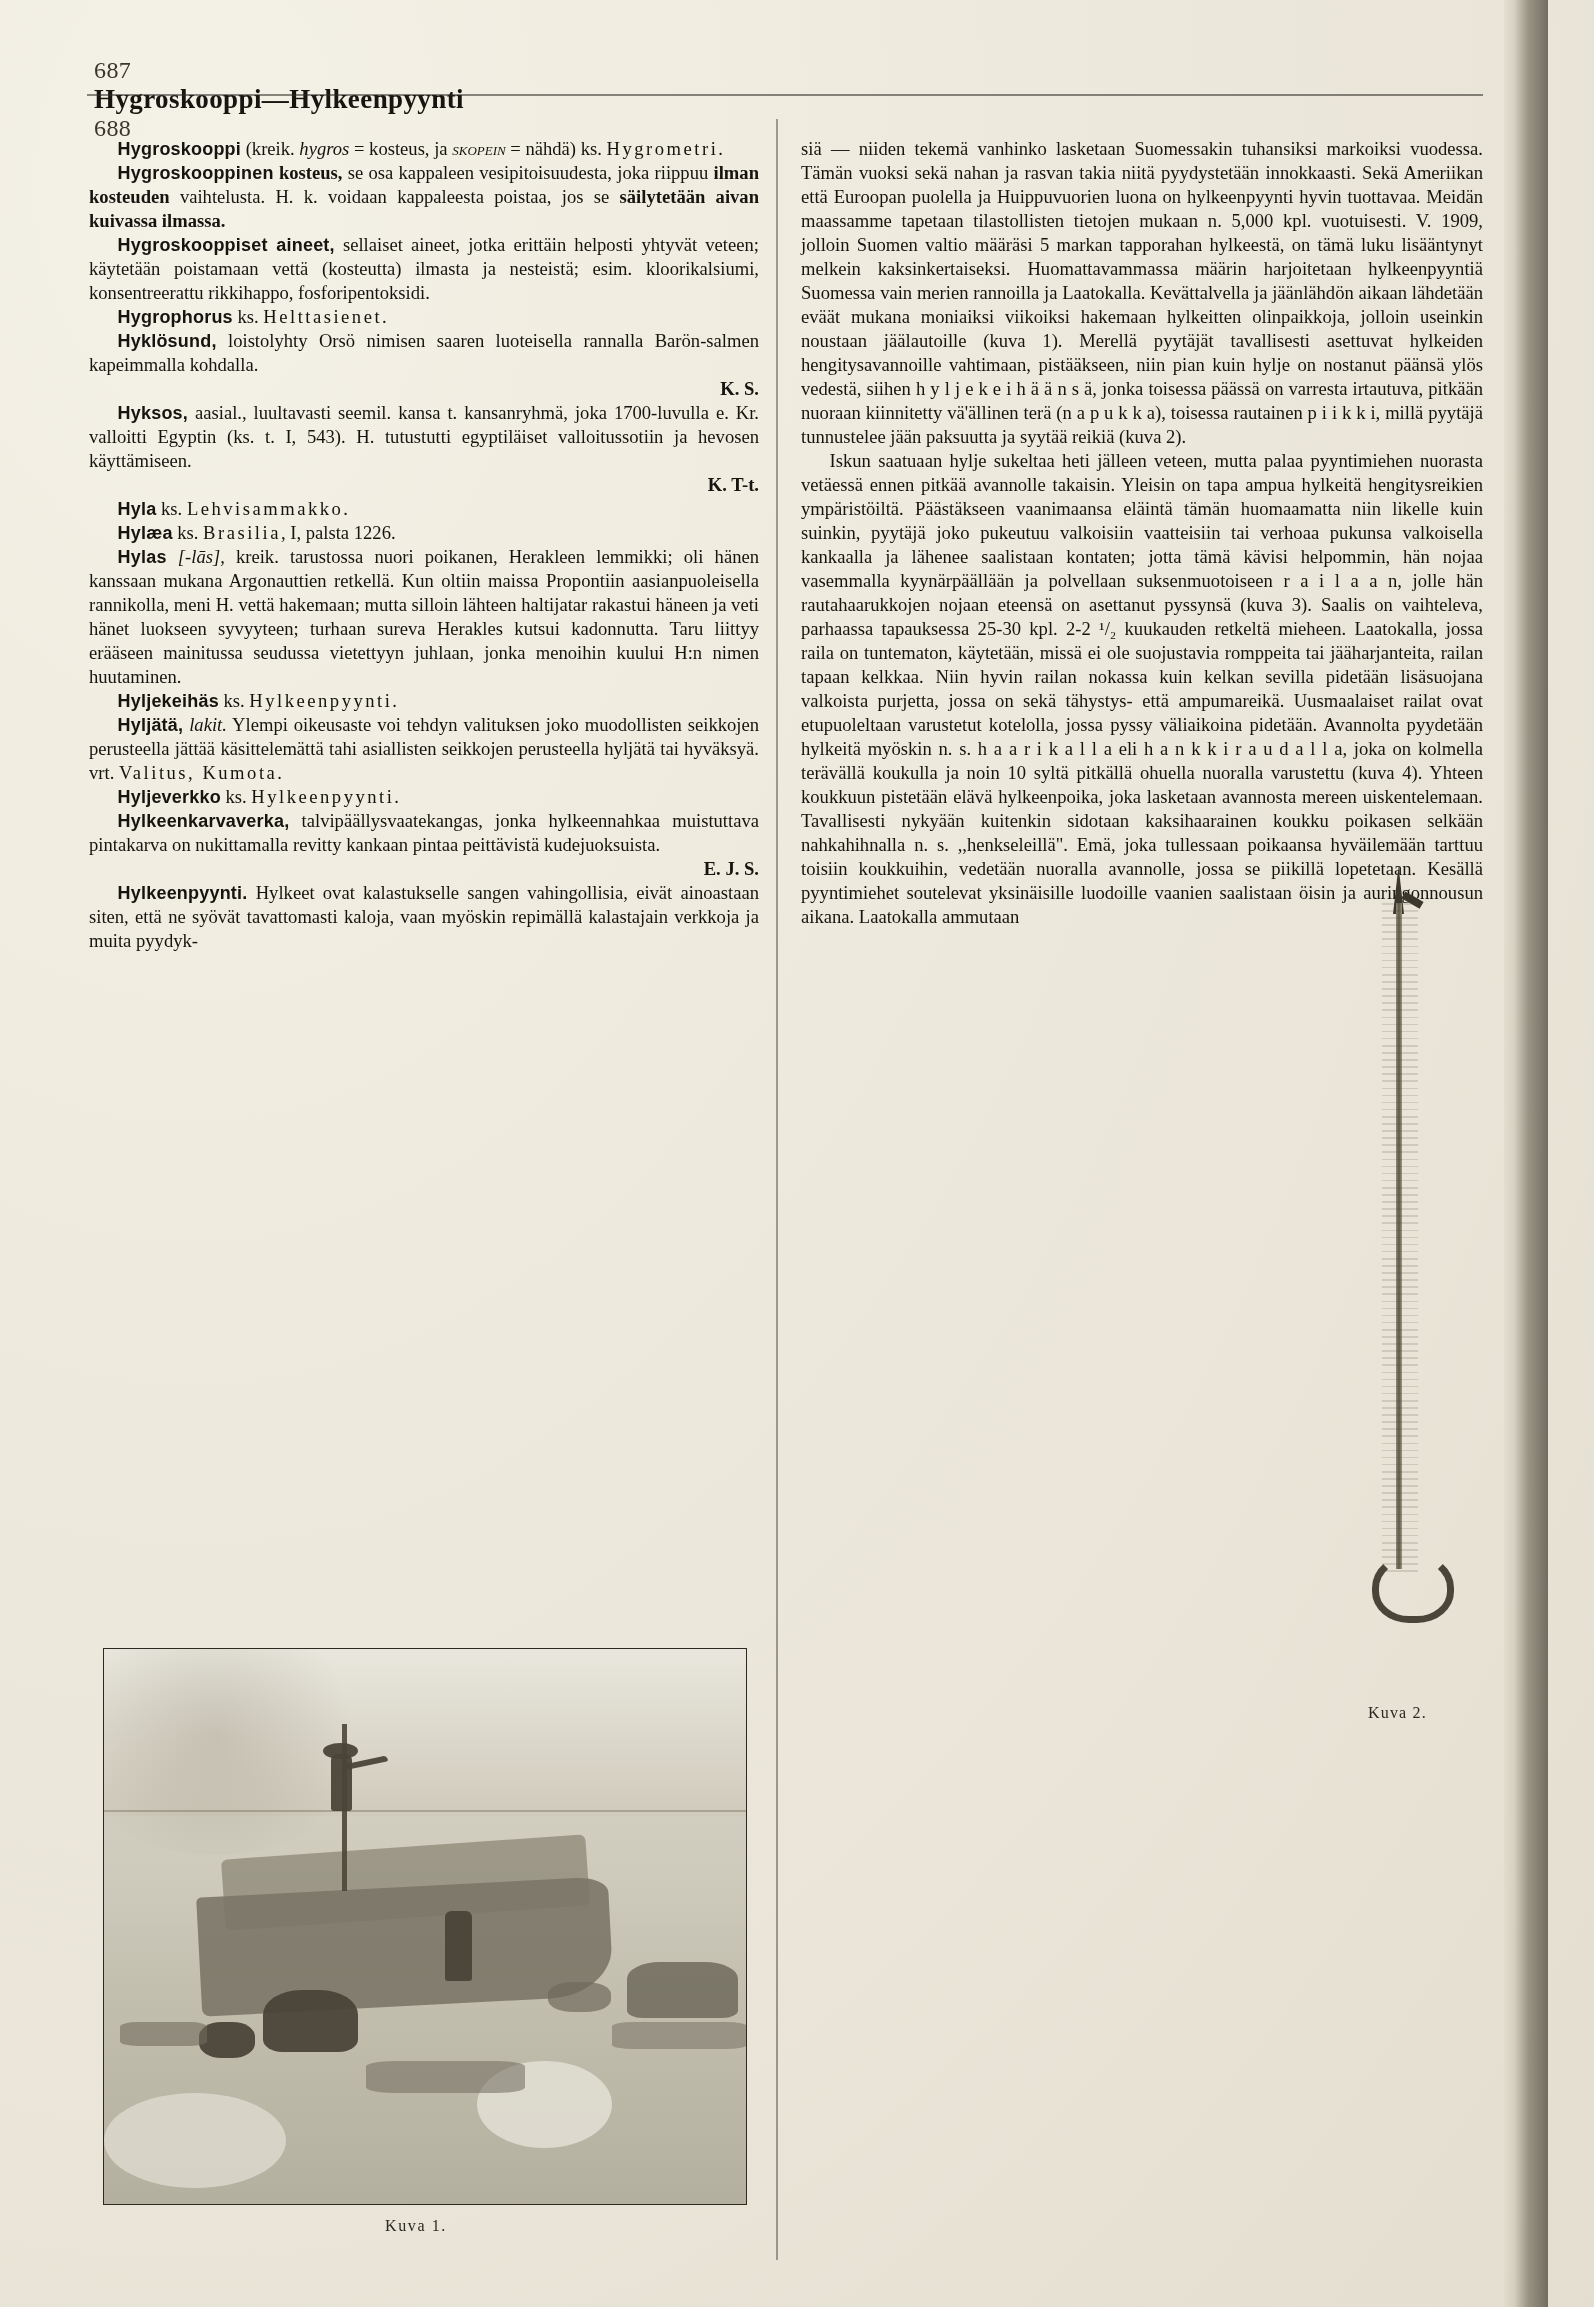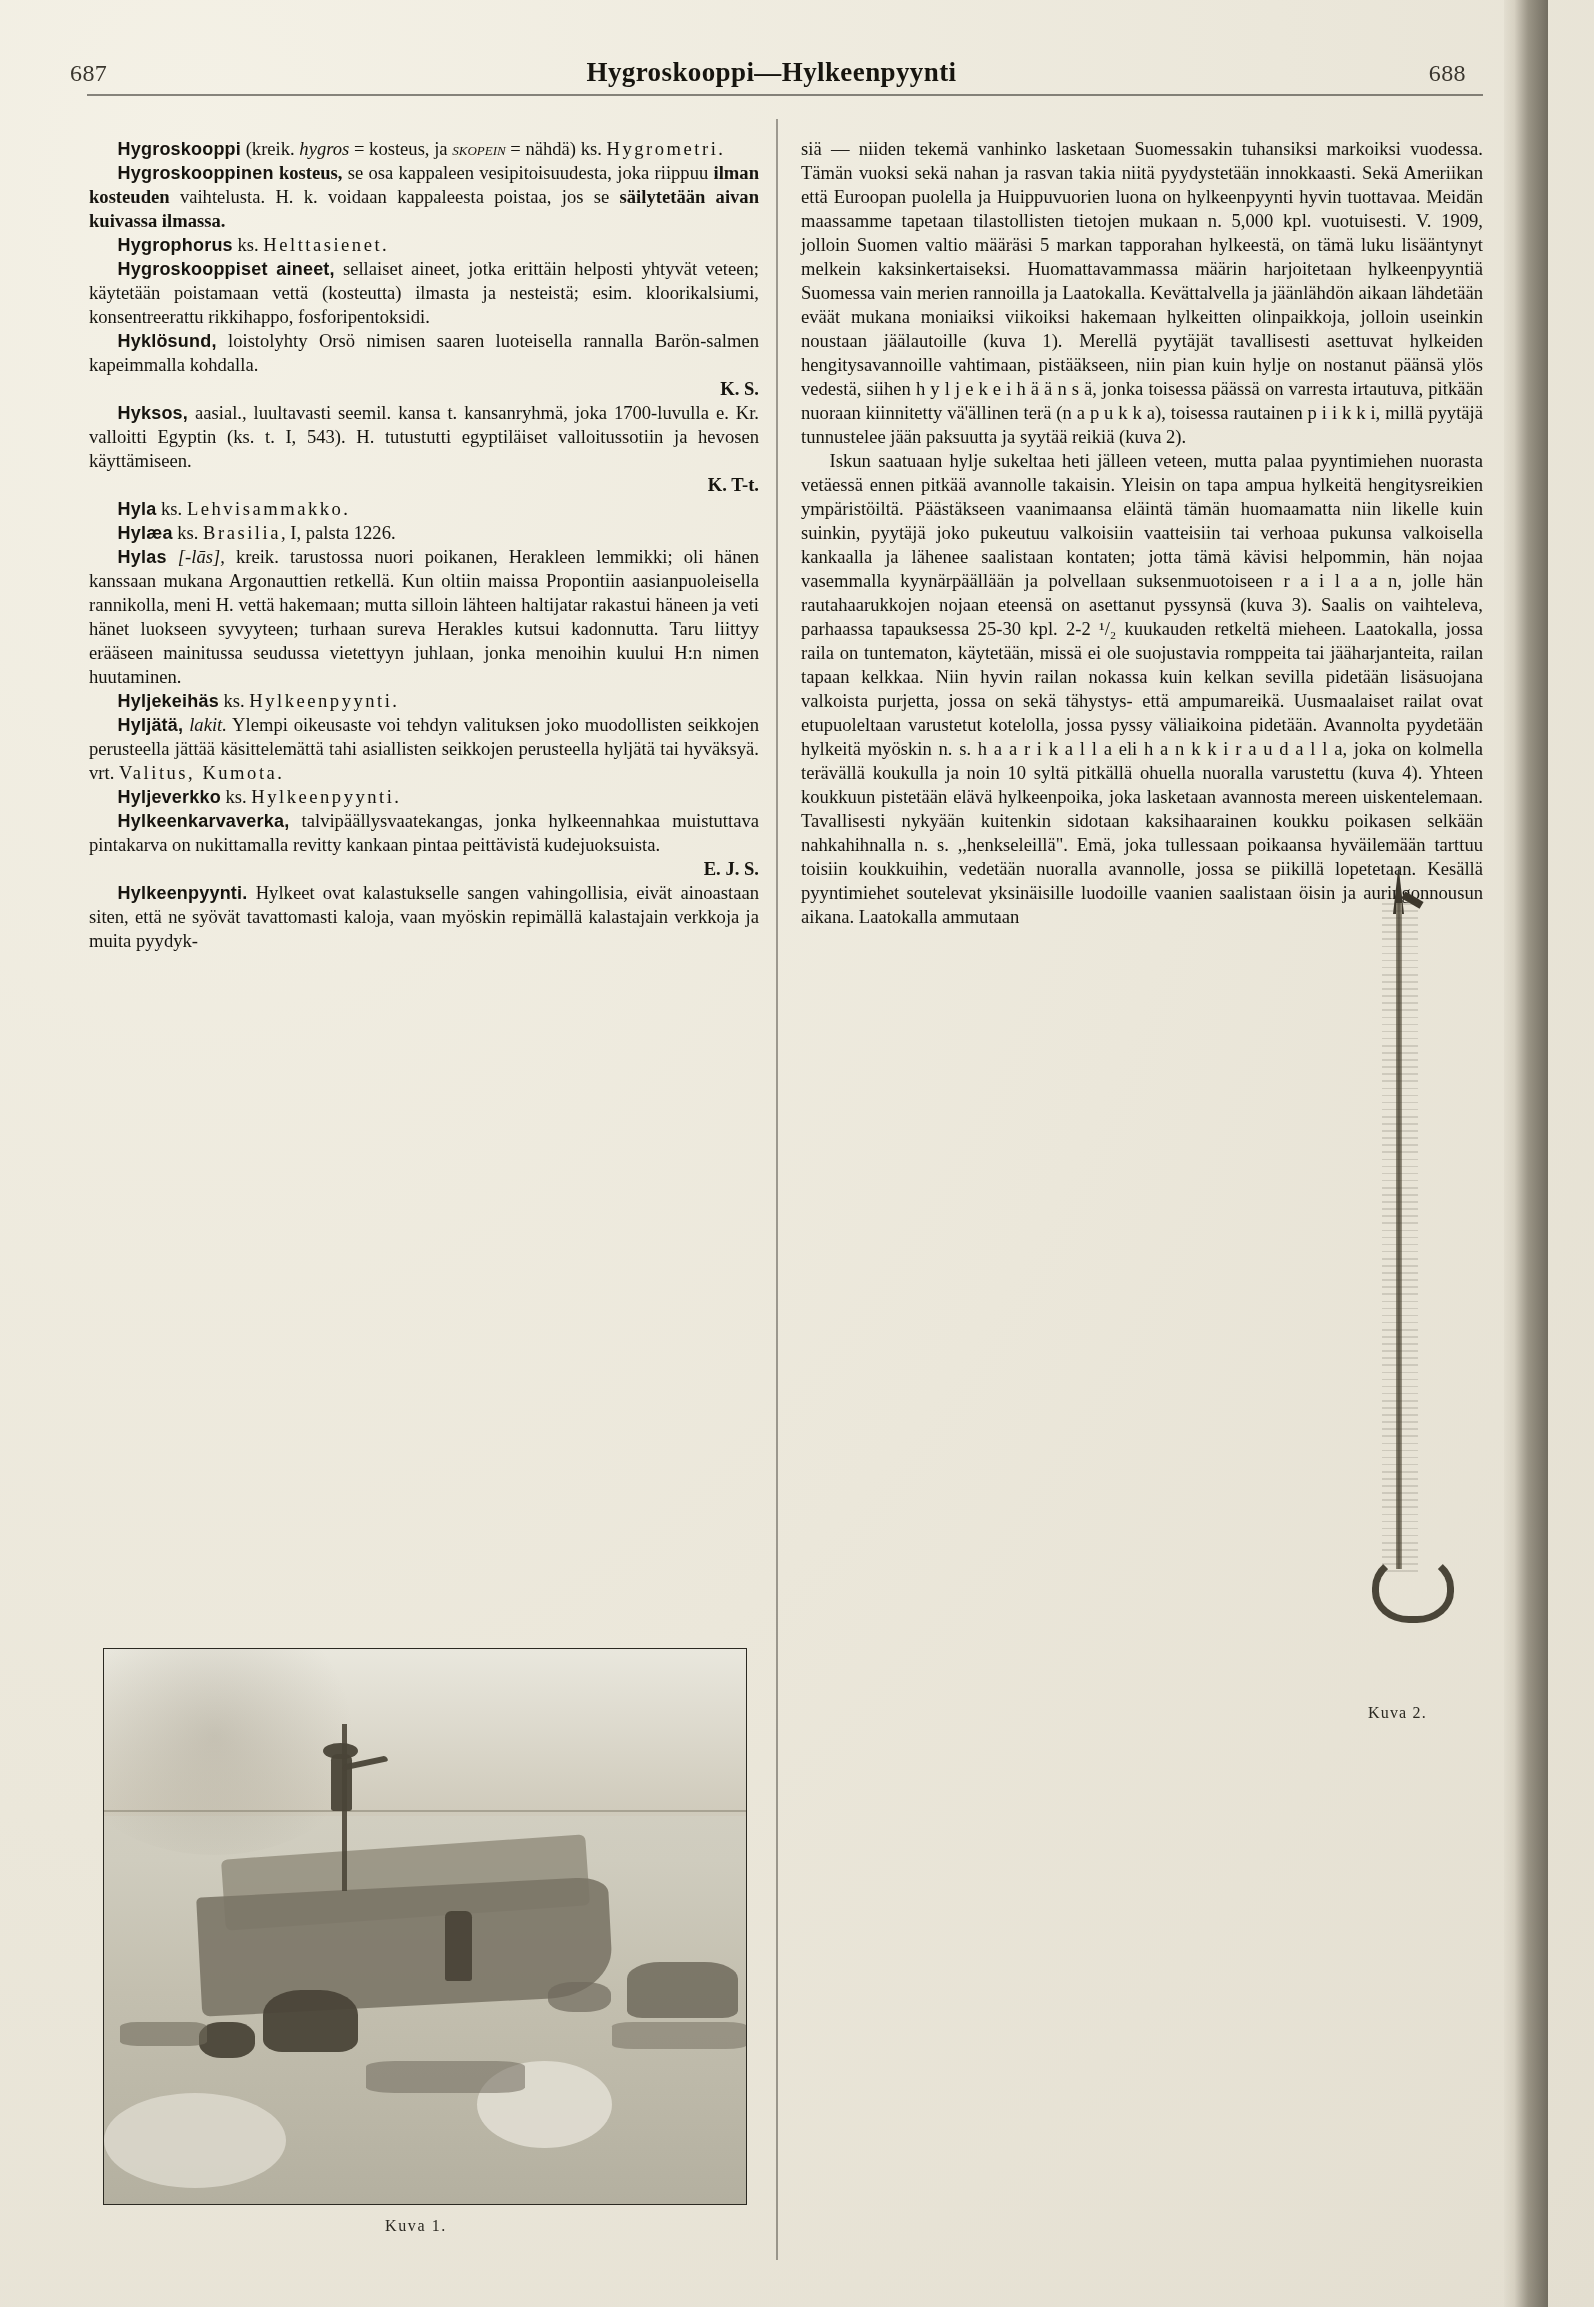--- a/index.html
+++ b/index.html
@@ -25,22 +25,22 @@
   .scan-edge2{
     position:absolute;top:0;right:33px;width:11px;height:100%;
     background:linear-gradient(to right,#e0dbcd,#cdc7b7);
     opacity:.7;
   }
   .sheet{
     position:absolute;left:0;top:0;width:1548px;height:2307px;
   }
   
   .hdr{
-    position:absolute;left:70px;top:57px;width:1396px;
-    display:flex;align-items:baseline;justify-content:space-between;
+    position:absolute;left:87px;top:57px;width:1396px;
+    display:flex;align-items:baseline;justify-content:space-between;flex-direction:column;
   }
   .folio{
     font-size:24px;letter-spacing:0.4px;color:#3a362e;
   }
   .hdr-title{
     font-family:Liberation Serif, serif;
     font-size:27px;font-weight:bold;letter-spacing:0.4px;
     color:#17150f;
     margin-left:7px;
   }
@@ -162,22 +162,22 @@
       <div class="hdr-title">Hygroskooppi—Hylkeenpyynti</div>
       <div class="folio">688</div>
     </div>
     <div class="rule"></div>
     <div class="divider"></div>
 
     <div class="col col-l">
       <div id="left-entries">
           <p class="para ind"><span class="hw">Hygroskooppi</span> (kreik. <span class="i">hygros</span> = kosteus, ja <span class="i sc">skopein</span> = nähdä) ks. <span class="sp">Hygrometri</span>.</p>
           <p class="para ind"><span class="hw">Hygroskooppinen</span> <span class="b">kosteus,</span> se osa kappaleen vesipitoisuudesta, joka riippuu <span class="b">ilman kosteuden</span> vaihtelusta. H. k. voidaan kappaleesta poistaa, jos se <span class="b">säilytetään aivan kuivassa ilmassa.</span></p>
+          <p class="para ind"><span class="hw">Hygroskooppiset aineet,</span> sellaiset aineet, jotka erittäin helposti yhtyvät veteen; käytetään poistamaan vettä (kosteutta) ilmasta ja nesteistä; esim. kloorikalsiumi, konsentreerattu rikkihappo, fosforipentoksidi.</p>
           <p class="para ind"><span class="hw">Hygrophorus</span> ks. <span class="sp">Helttasienet</span>.</p>
-          <p class="para ind"><span class="hw">Hygroskooppiset aineet,</span> sellaiset aineet, jotka erittäin helposti yhtyvät veteen; käytetään poistamaan vettä (kosteutta) ilmasta ja nesteistä; esim. kloorikalsiumi, konsentreerattu rikkihappo, fosforipentoksidi.</p>
           <p class="para ind"><span class="hw">Hyklösund,</span> loistolyhty Orsö nimisen saaren luoteisella rannalla Barön-salmen kapeimmalla kohdalla.</p>
           <span class="sig-b">K. S.</span>
           <p class="para ind"><span class="hw">Hyksos,</span> aasial., luultavasti seemil. kansa t. kansanryhmä, joka 1700-luvulla e. Kr. valloitti Egyptin (ks. t. I, 543). H. tutustutti egyptiläiset valloitussotiin ja hevosen käyttämiseen.</p>
           <span class="sig-b">K. T-t.</span>
           <p class="para ind"><span class="hw">Hyla</span> ks. <span class="sp">Lehvisammakko</span>.</p>
           <p class="para ind"><span class="hw">Hylæa</span> ks. <span class="sp">Brasilia</span>, I, palsta 1226.</p>
           <p class="para ind"><span class="hw">Hylas</span> <span class="i">[-lās],</span> kreik. tarustossa nuori poikanen, Herakleen lemmikki; oli hänen kanssaan mukana Argonauttien retkellä. Kun oltiin maissa Propontiin aasianpuoleisella rannikolla, meni H. vettä hakemaan; mutta silloin lähteen haltijatar rakastui häneen ja veti hänet luokseen syvyyteen; turhaan sureva Herakles kutsui kadonnutta. Taru liittyy erääseen mainitussa seudussa vietettyyn juhlaan, jonka menoihin kuului H:n nimen huutaminen.</p>
           <p class="para ind"><span class="hw">Hyljekeihäs</span> ks. <span class="sp">Hylkeenpyynti</span>.</p>
           <p class="para ind"><span class="hw">Hyljätä,</span> <span class="i">lakit.</span> Ylempi oikeusaste voi tehdyn valituksen joko muodollisten seikkojen perusteella jättää käsittelemättä tahi asiallisten seikkojen perusteella hyljätä tai hyväksyä. vrt. <span class="sp">Valitus, Kumota</span>.</p>
           <p class="para ind"><span class="hw">Hyljeverkko</span> ks. <span class="sp">Hylkeenpyynti</span>.</p>

